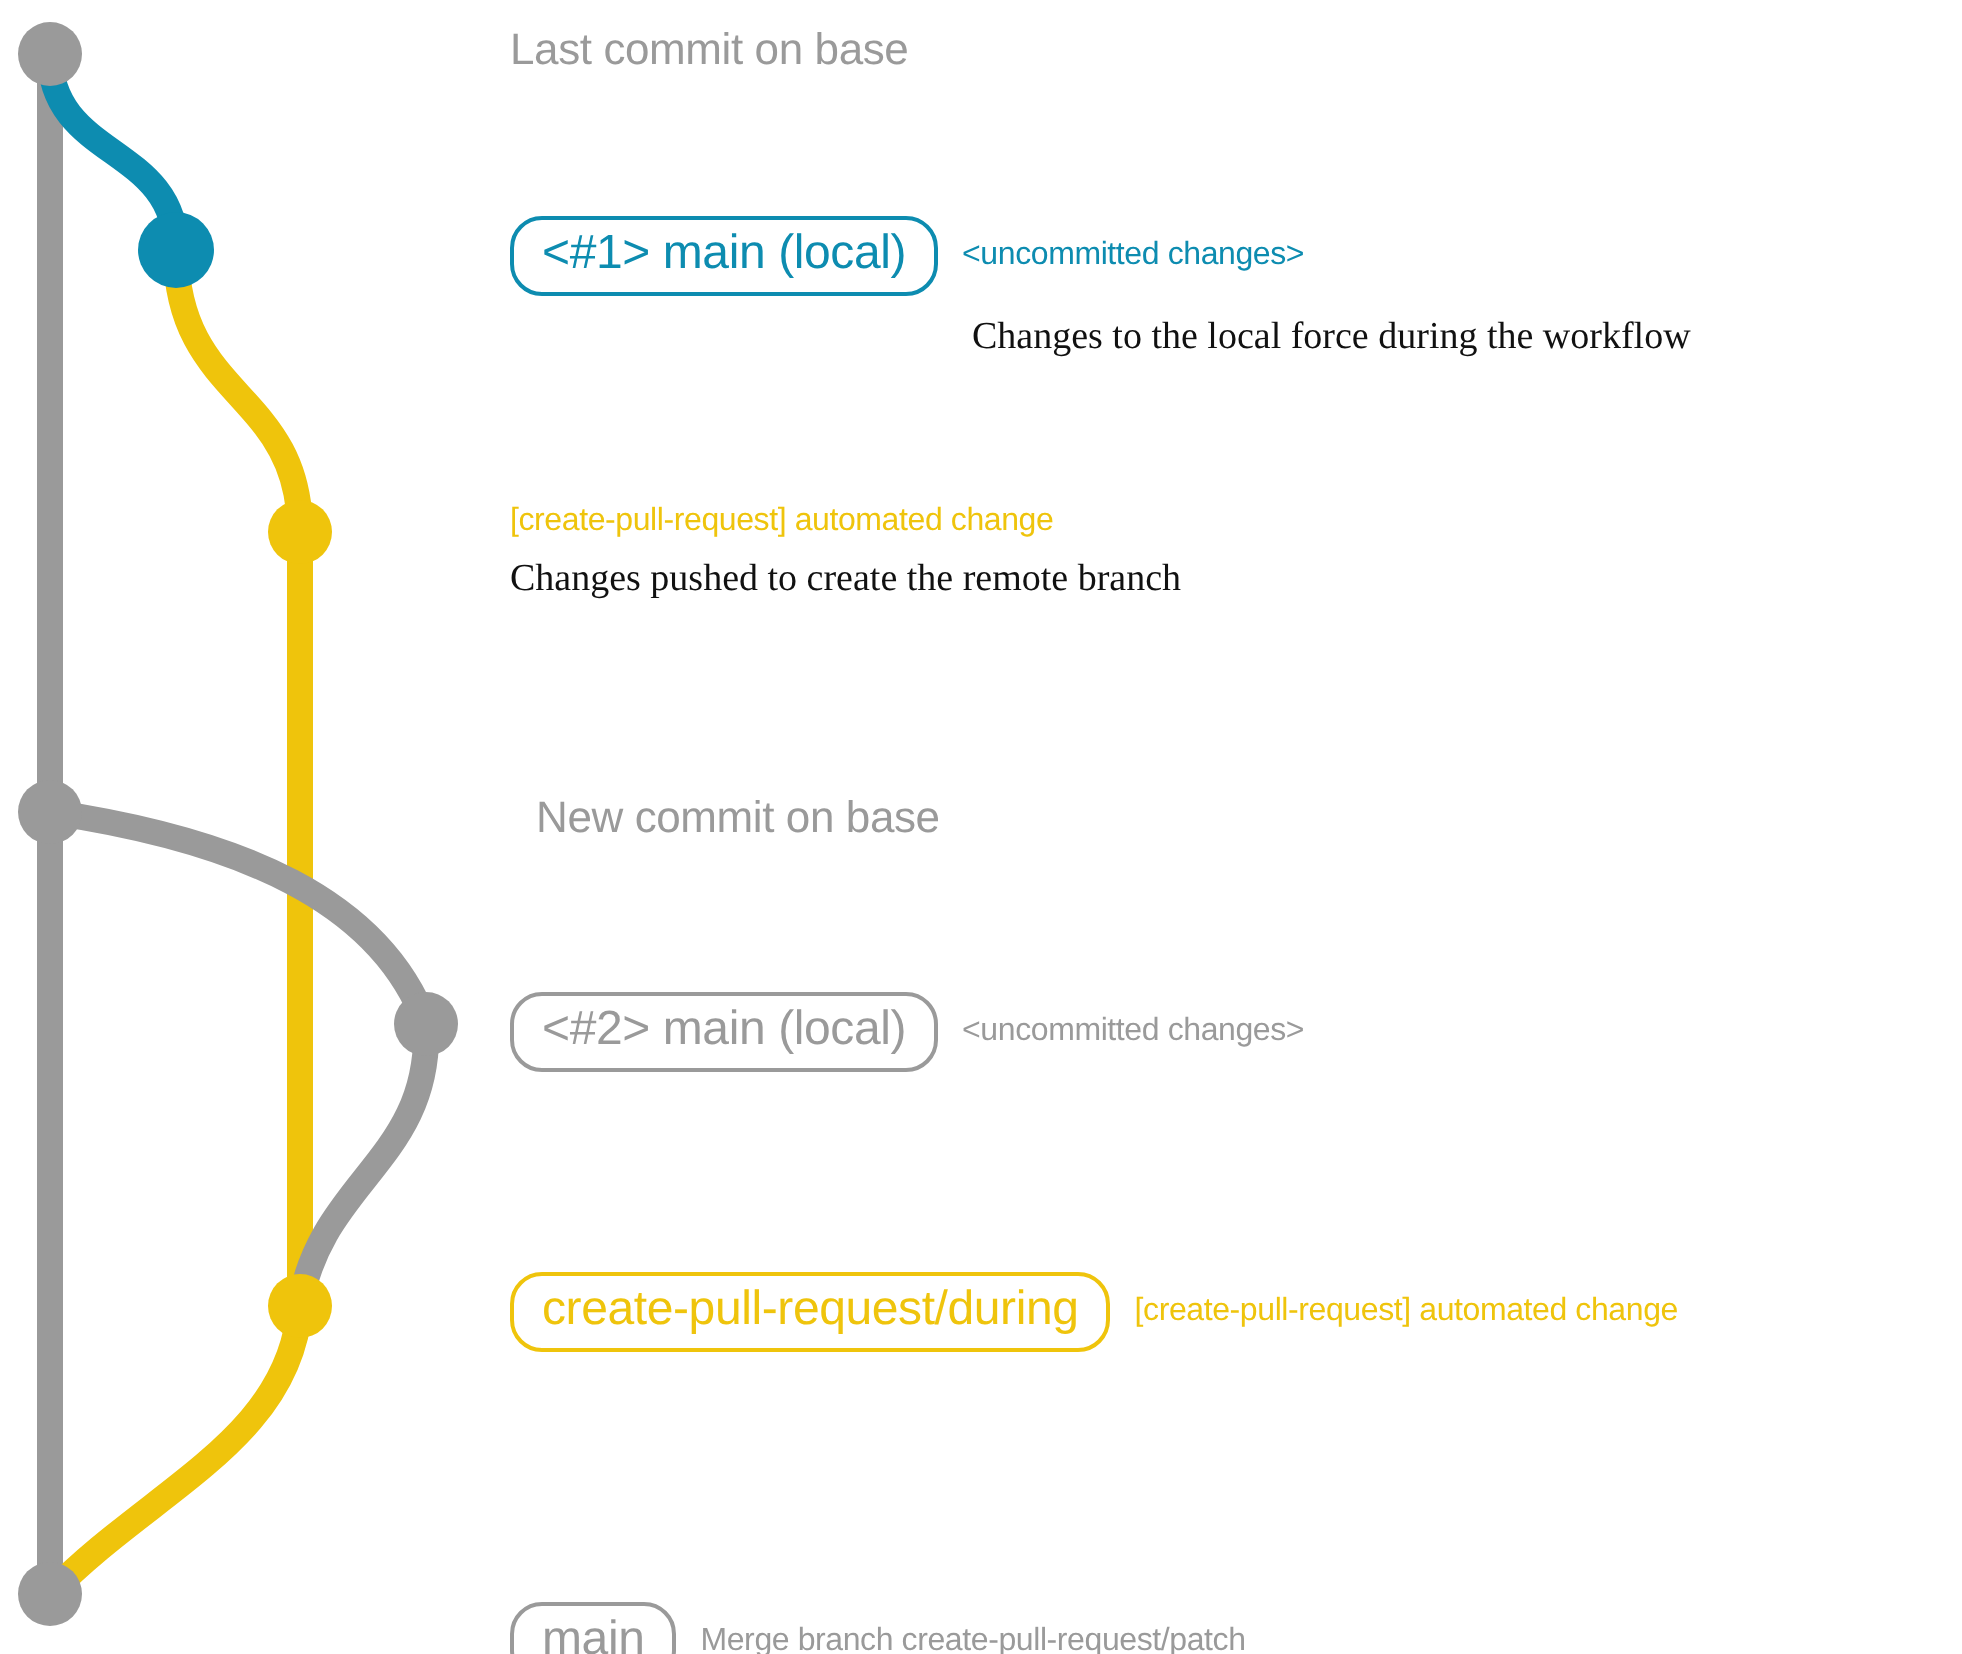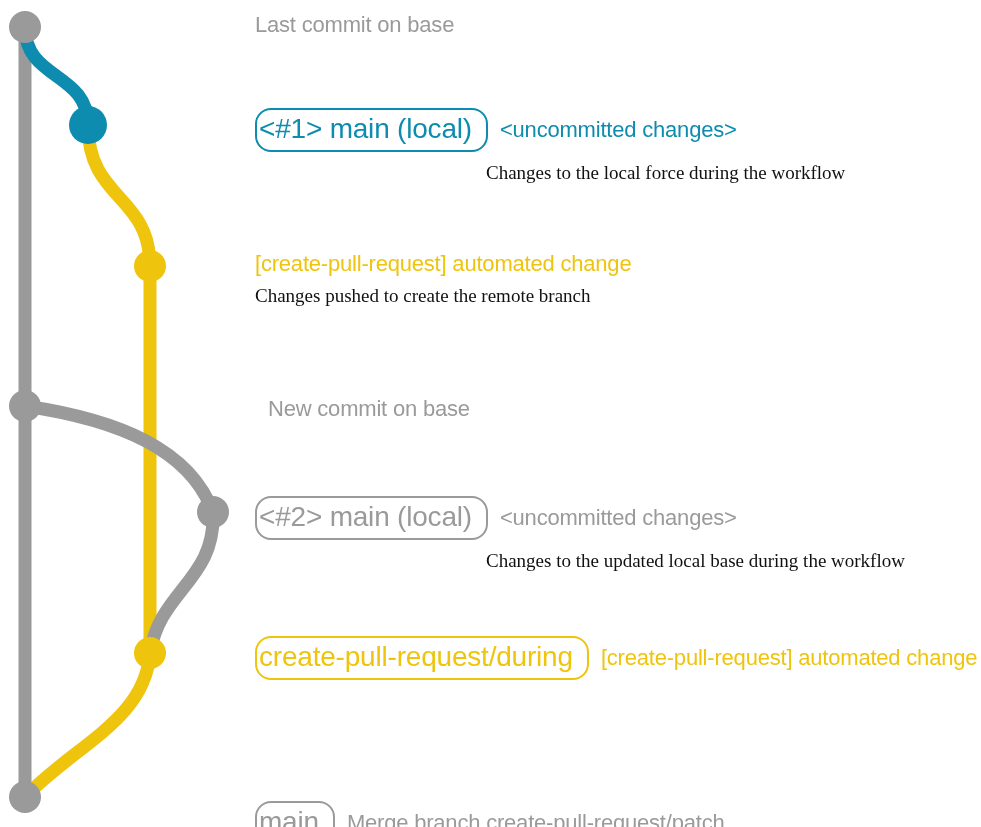--- a/index.html
+++ b/index.html
@@ -36,33 +36,33 @@
     display: flex;
     align-items: center;
     gap: 12px;
     white-space: nowrap;
   }
 
   .pill {
     display: inline-block;
     border: 2px solid #9a9a9a;
     border-radius: 16px;
-    padding: 5px 14px 7px 2px;
-    font-size: 28px;
+    padding: 5px 14px 7px 14px;
+    font-size: 24px;
     line-height: 1;
     color: #9a9a9a;
     background: #ffffff;
     letter-spacing: -0.2px;
   }
   .pill.teal   { border-color: #0d8cb0; color: #0d8cb0; }
   .pill.yellow { border-color: #efc40c; color: #efc40c; }
   .pill.gray   { border-color: #9a9a9a; color: #9a9a9a; }
 
   .headline {
-    font-size: 22px;
+    font-size: 16px;
     line-height: 1;
     letter-spacing: -0.2px;
     white-space: nowrap;
   }
   .headline.teal   { color: #0d8cb0; }
   .headline.yellow { color: #efc40c; }
   .headline.gray   { color: #9a9a9a; }
 
   .subtext {
     font-family: "Liberation Serif", serif;
@@ -128,21 +128,20 @@
   <div class="subtext" style="">Changes pushed to create the remote branch</div>
 </div>
 
 <div class="plain-note" style="left:268px; top:398px;">New commit on base</div>
 
 <div class="row" style="left:255px; top:496px;text-align:right;">
   <div class="row-main">
     <span class="pill gray">&lt;#2&gt; main (local)</span>
     <span class="headline gray">&lt;uncommitted changes&gt;</span>
   </div>
-  <div class="subtext" style="margin-left:231px;">Changes to the updated local base during the workflow</div>
 </div>
 
 <div class="row" style="left:255px; top:636px;">
   <div class="row-main">
     <span class="pill yellow">create-pull-request/during</span>
     <span class="headline yellow">[create-pull-request] automated change</span>
   </div>
 </div>
 
 <div class="row" style="left:255px; top:801px;">

